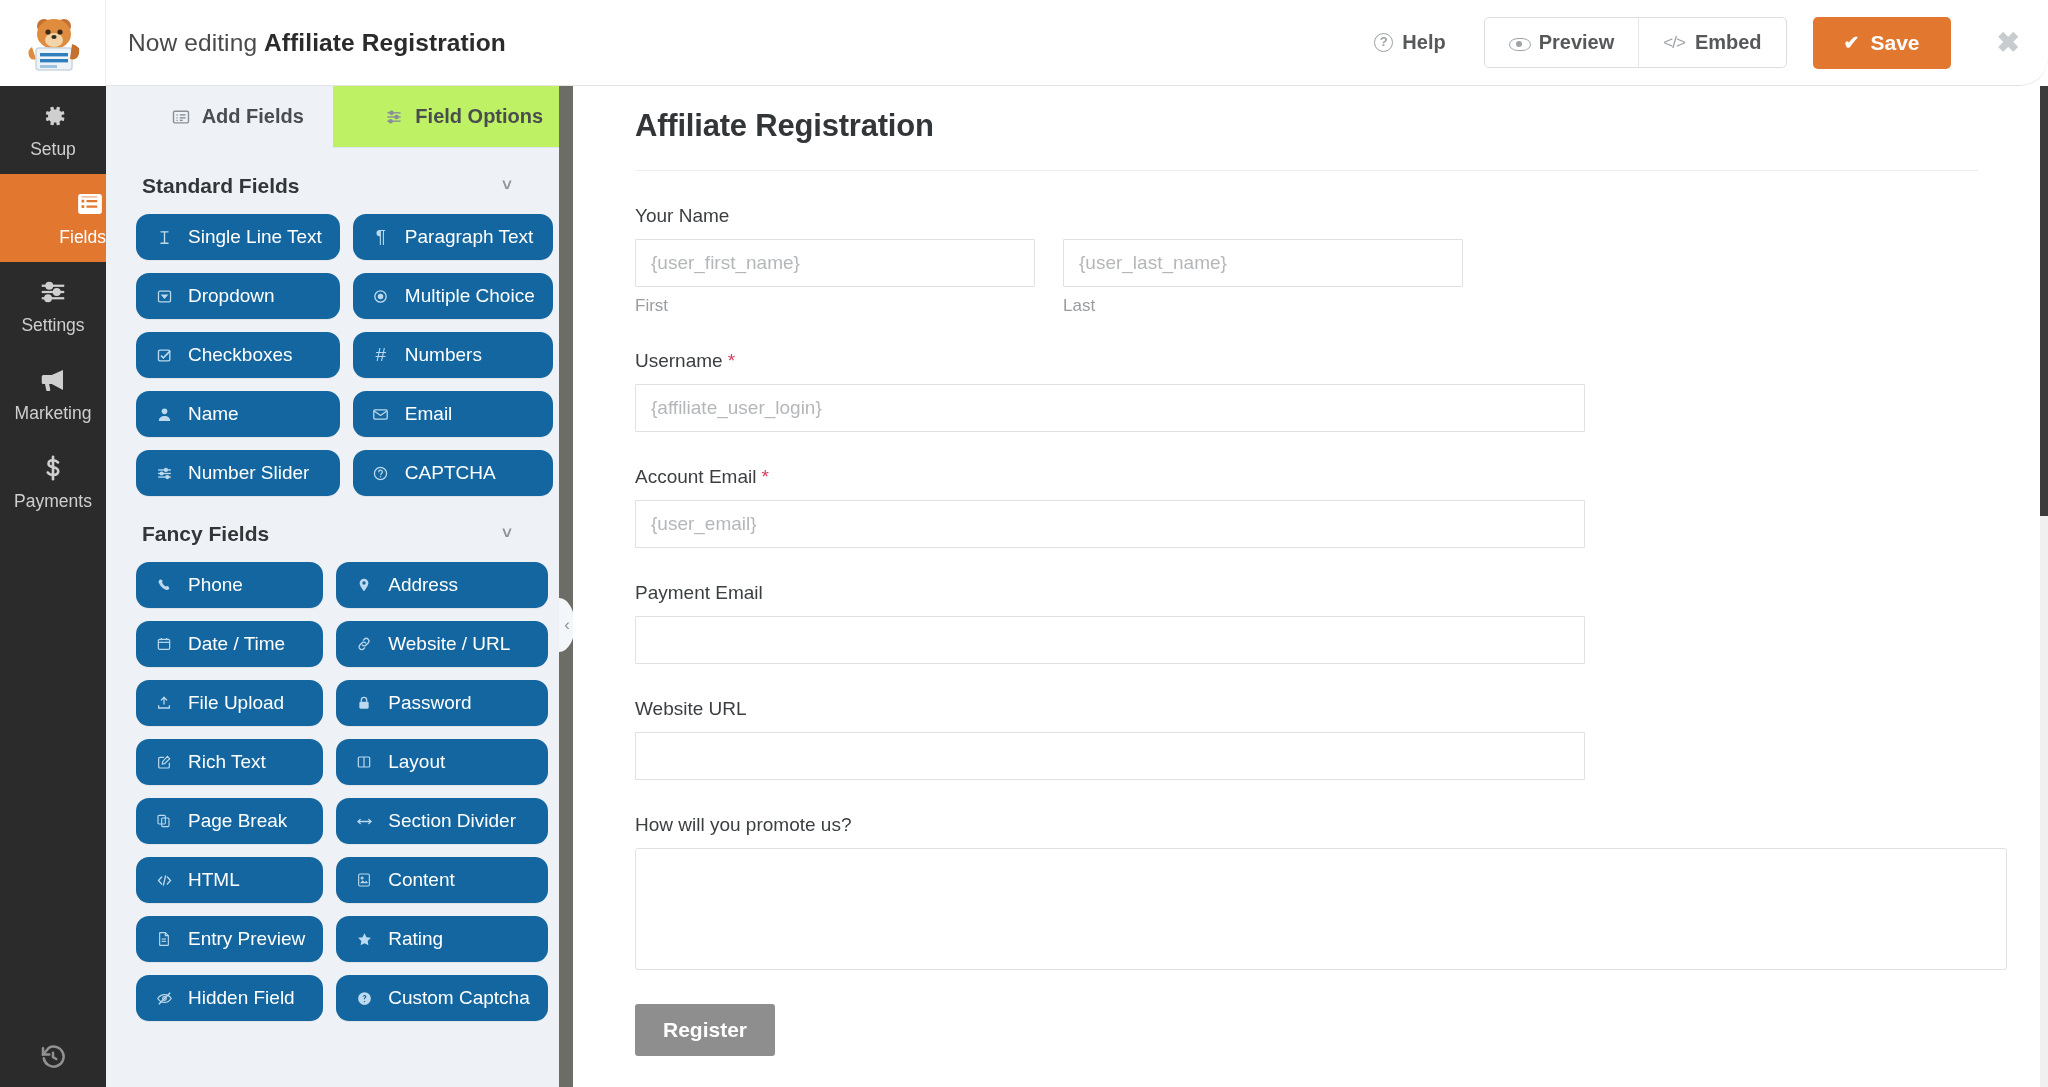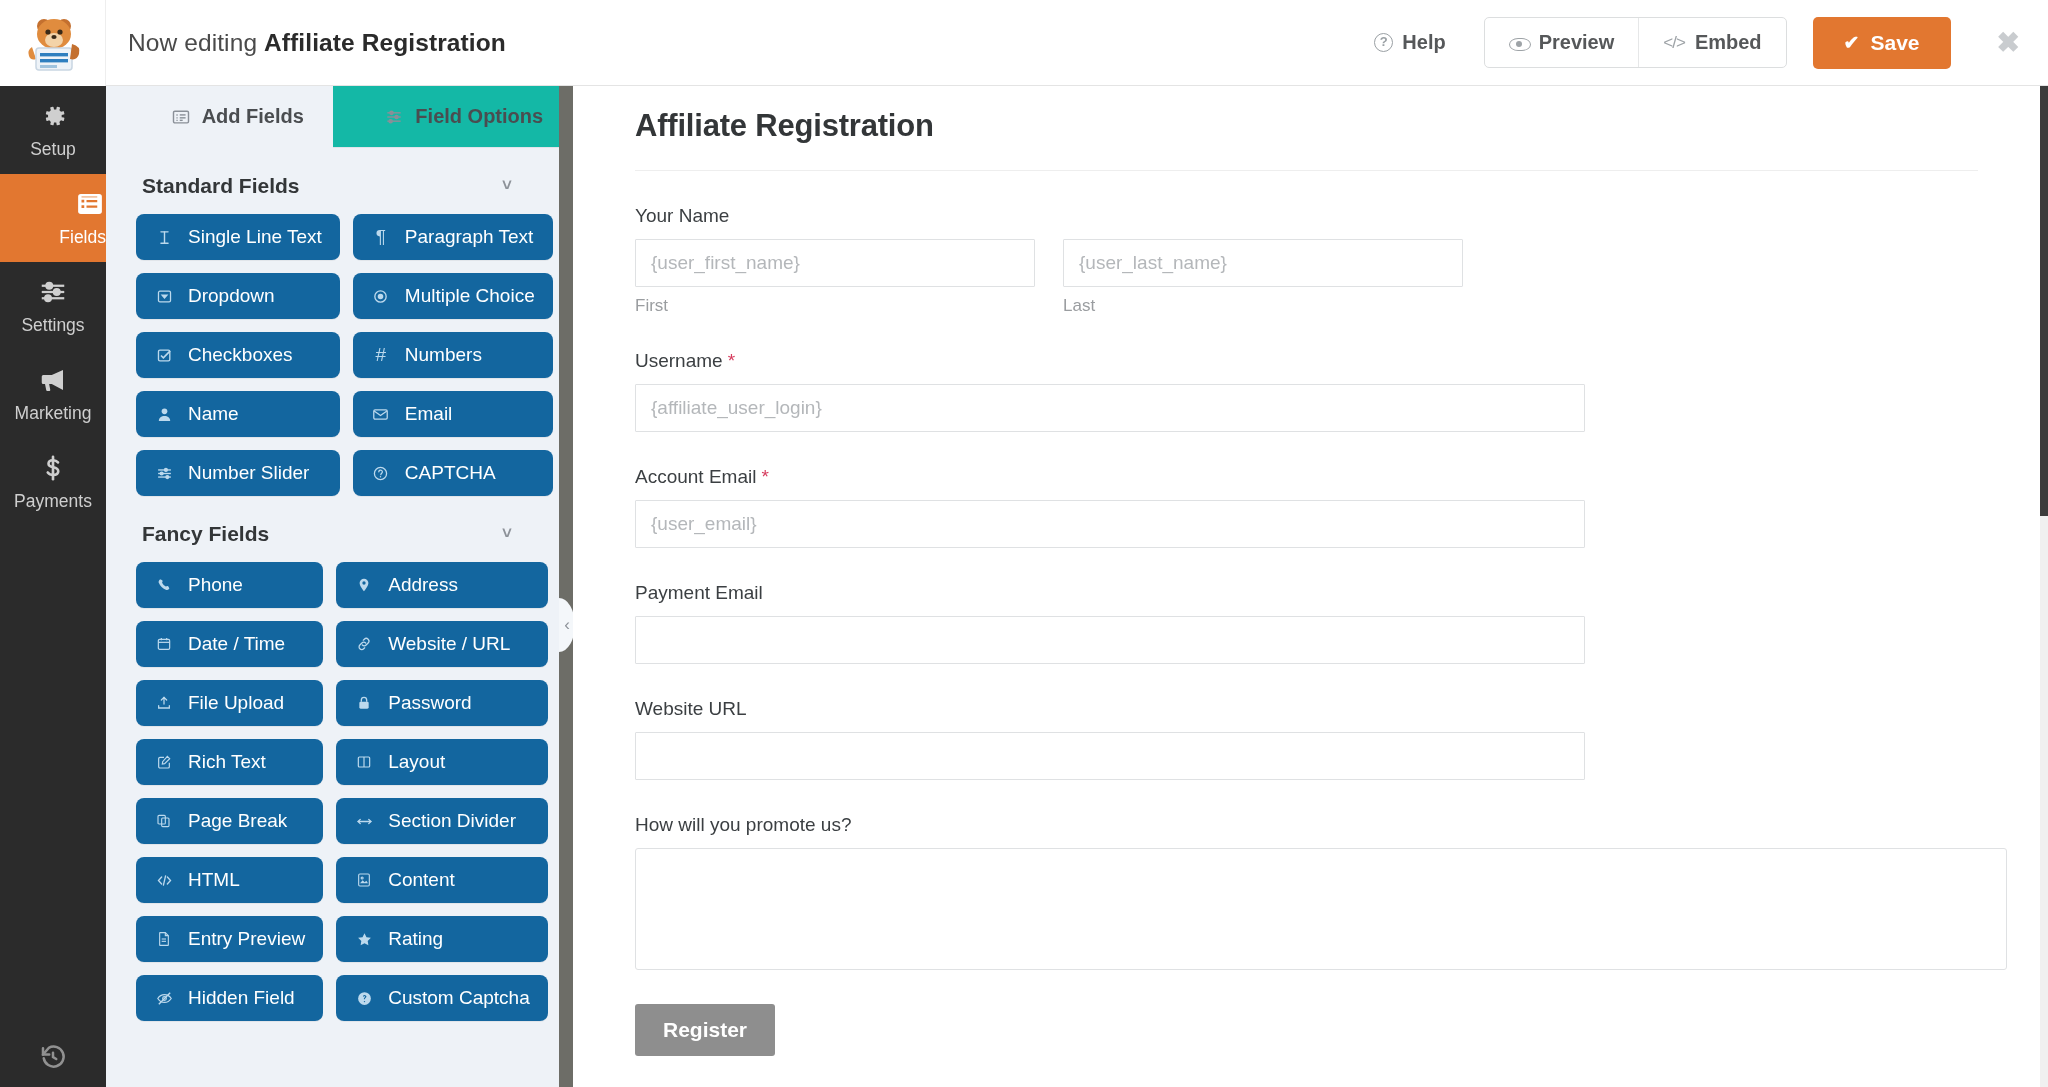--- a/index.html
+++ b/index.html
@@ -8,21 +8,21 @@
     overflow: hidden;
     font-family: "Liberation Sans", sans-serif;
     background: #ffffff;
   }
   .app { position: relative; width: 2048px; height: 1087px; }
 
   
   .topbar {
     position: absolute; top: 0; left: 0; width: 2048px; height: 86px;
     background: #ffffff; border-bottom: 1px solid #e4e4e4;
-    display: flex; align-items: center;
+    display: flex; align-items: center; border-radius: 28px;
   }
   .logo-box {
     width: 106px; height: 86px; background: #ffffff;
     display: flex; align-items: center; justify-content: center;
     border-right: 1px solid #eeeeee;
   }
   .mascot { position: relative; width: 62px; height: 58px; }
   .editing-text {
     margin-left: 22px; font-size: 24.5px; color: #4a4a4a; letter-spacing: .1px;
   }
@@ -97,37 +97,37 @@
     background: #eef2f7; overflow: hidden;
   }
   .tabs { display: flex; height: 62px; }
   .tab {
     flex: 1; display: flex; align-items: center; justify-content: center; gap: 11px;
     font-size: 20px; font-weight: bold; color: #4a4d50; cursor: pointer;
     border-bottom: 1px solid #dfe4ea;
     padding-left: 36px;
   }
   .tab.active { background: #eef2f7; border-bottom-color: transparent; }
-  .tab.inactive { background: #14b8a6; }
+  .tab.inactive { background: #bef264; }
   .tab-ic { color: #8a9098; display:flex; align-items:center; }
 
   .panel-body { padding: 0 11px 0 0; }
   .sec-head {
     display: flex; align-items: center; justify-content: space-between;
     padding: 26px 36px 16px 36px;
     font-size: 21px; font-weight: bold; color: #333638;
   }
   .chev { color: #8d9299; font-size: 17px; }
 
   .fgrid {
     display: grid; grid-template-columns: 1fr 1fr; gap: 13px 13px;
     padding: 0 30px;
   }
   .fbtn {
-    background: #13669f; color: #ffffff; border-radius: 8px;
+    background: #13669f; color: #ffffff; border-radius: 13px;
     height: 46px; display: flex; align-items: center; gap: 14px;
     padding: 0 18px; font-size: 19px; cursor: pointer;
     box-shadow: 0 1px 0 rgba(0,0,0,.05);
   }
   .fbtn .fic {
     width: 20px; display: flex; align-items: center; justify-content: center;
     color: #bcd9ed; flex: 0 0 20px;
   }
   .fbtn .flabel { white-space: nowrap; }
 

